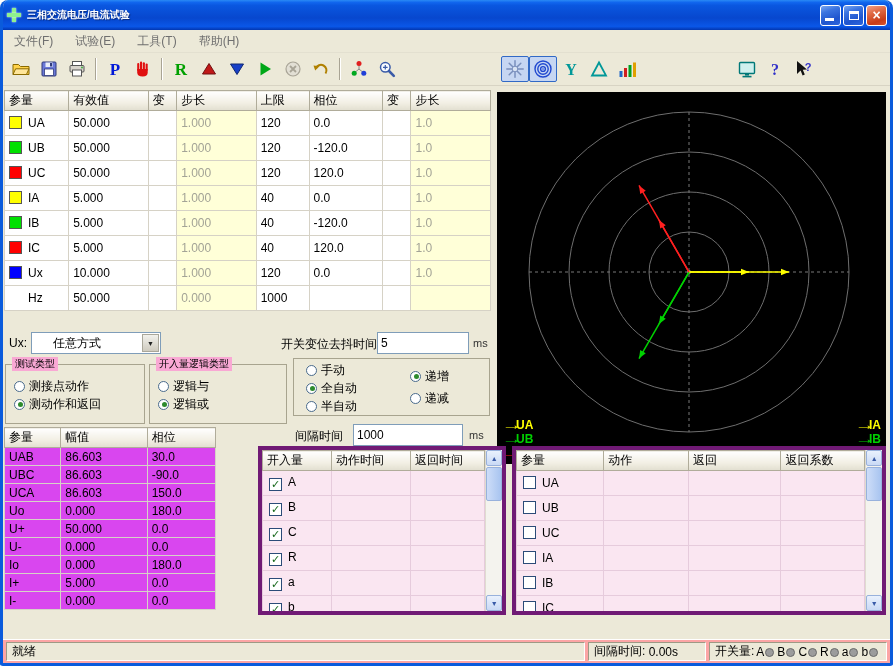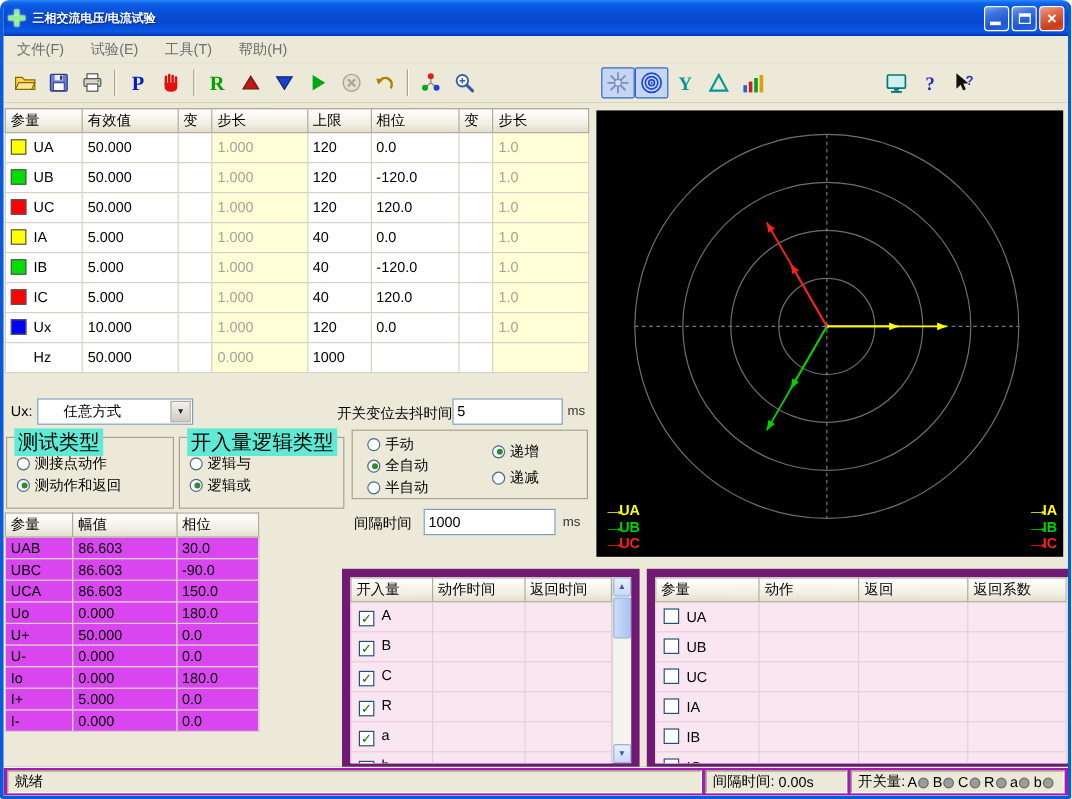--- a/index.html
+++ b/index.html
@@ -46,22 +46,22 @@
              font-weight:normal; text-align:left; padding:1px 4px; height:20px; }
   .grid td { border:1px solid #D6D2C6; padding:0 4px; }
   .main-grid { position:absolute; left:1px; top:4px; width:487px; border:1px solid #808080; }
   .main-grid td { height:25px; }
   .c-step { background:#FFFFD8; color:#A3A396; }
   .swatch { display:inline-block; width:13px; height:13px; border:1px solid #555; margin-right:6px; vertical-align:-2px; }
   .swatch.empty { background:transparent; border-color:transparent; }
   .measure-grid { position:absolute; left:1px; top:341px; width:212px; border:1px solid #808080; }
   .measure-grid th { height:19px; }
   .measure-grid td { height:18px; background:#d946ef; }
-  .subtable { position:absolute; top:388px; height:169px; border:7px solid #701a75; background:#FAE6F1;
-              display:flex; overflow:hidden;margin-left:27px; }
+  .subtable { position:absolute; top:360px; height:169px; border:4px solid #701a75; background:#FAE6F1;
+              display:flex; overflow:hidden; }
   .input-wrap { left:255px; width:248px; }
   .result-wrap { left:509px; width:374px; }
   .pink-grid td { height:25px; background:#FAE6F1; border-color:#E6CBDC; }
   .check-cell { white-space:nowrap; }
   .cb { display:inline-flex; width:13px; height:13px; background:#fff; border:1px solid #2B4B78;
         align-items:center; justify-content:center; font-size:11px; font-weight:bold; color:#17681B; margin:0 6px 0 2px; vertical-align:-2px; }
   .cb-label { font-size:12px; }
   
   .scrollbar { width:17px; background:#F4F3EE; border-left:1px solid #DFDCD0; display:flex; flex-direction:column; }
   .sb-btn { height:16px; background:linear-gradient(180deg,#E9F1FD,#C9D9F5); border:1px solid #98B1DC; border-radius:2px;
@@ -74,21 +74,21 @@
   .combo { position:absolute; left:28px; top:0; width:130px; height:22px; border:1px solid #7F9DB9; background:#fff;
            display:flex; align-items:center; }
   .combo-text { flex:1; font-size:12px; padding-left:21px; }
   .combo-btn { width:17px; height:18px; margin-right:1px; background:linear-gradient(180deg,#F2F1EC,#CFCBBF);
                border:1px solid #AAA79A; font-size:7px; display:flex; align-items:center; justify-content:center; color:#222; }
   .debounce-lbl { position:absolute; left:278px; top:4px; }
   .debounce-input { left:374px; top:0; width:92px; }
   .debounce-unit { position:absolute; left:470px; top:5px; font-size:11px; }
   
   .groupbox { position:absolute; border:1px solid #A8A48F; }
-  .group-title { position:absolute; top:-8px; left:6px; background:#5eead4; padding:0 3px; font-size:17px;text-align:right; }
+  .group-title { position:absolute; top:-8px; left:6px; background:#f9a8d4; padding:0 3px; font-size:10px;text-align:right; }
   .g-testtype { left:2px; top:278px; width:140px; height:60px; }
   .g-logic { left:146px; top:278px; width:138px; height:60px; }
   .radio-col { padding-top:12px; }
   .radio-row { height:18px; display:flex; align-items:center; font-size:12px; padding-left:8px; white-space:nowrap; }
   .radio { display:inline-block; width:11px; height:11px; border-radius:50%; background:#fff; border:1px solid #4A6B8C;
            position:relative; margin-right:4px; flex:0 0 11px; }
   .radio.checked::after { content:''; position:absolute; left:2.5px; top:2.5px; width:5px; height:5px; border-radius:50%; background:#2E8B2E; }
   .modebox { position:absolute; left:290px; top:272px; width:197px; height:58px; border:1px solid #A8A48F; }
   .mode-col { position:absolute; left:4px; top:2px; padding-top:0; }
   .dir-col { position:absolute; left:108px; top:8px; padding-top:0; }
@@ -99,21 +99,21 @@
   .interval-unit { position:absolute; left:176px; top:5px; font-size:11px; }
   
   .phasor { position:absolute; left:494px; top:6px; width:389px; height:372px; background:#000; }
   .legend { position:absolute; top:326px; }
   .legend-left { left:5px; }
   .legend-right { right:5px; text-align:right; }
   .legend-row { display:flex; align-items:center; gap:2px; height:14px; font-size:12px; font-weight:bold; }
   .legend-right .legend-row { justify-content:flex-end; }
   .lg-arrow { display:inline-block; transform:scaleX(1.7); transform-origin:left center; font-weight:normal; }
   
-  .statusbar { position:absolute; left:0; top:639px; width:887px; height:24px; background:#a21caf;
+  .statusbar { position:absolute; left:0; top:639px; width:887px; height:24px; background:#fca5a5;
                display:flex; align-items:center; gap:3px; padding:2px 3px; border-top:1px solid #fff; }
   .pane { height:19px; border:1px solid; border-color:#9D9A85 #FFFFFF #FFFFFF #9D9A85; background:#ECE9D8;
           display:flex; align-items:center; padding:0 5px; font-size:12px; white-space:nowrap; overflow:hidden; }
   .pane-ready { flex:1; }
   .pane-runtime { width:118px; }
   .pane-switch { width:178px; }
   .sw-name { font-size:12px; margin-left:2px; }
   .sw-led { display:inline-block; width:9px; height:9px; border-radius:50%; background:#A8A8A8;
             border:1px solid #6A6A6A; margin:0 1px 0 1px; vertical-align:-1px; }
 </style>

